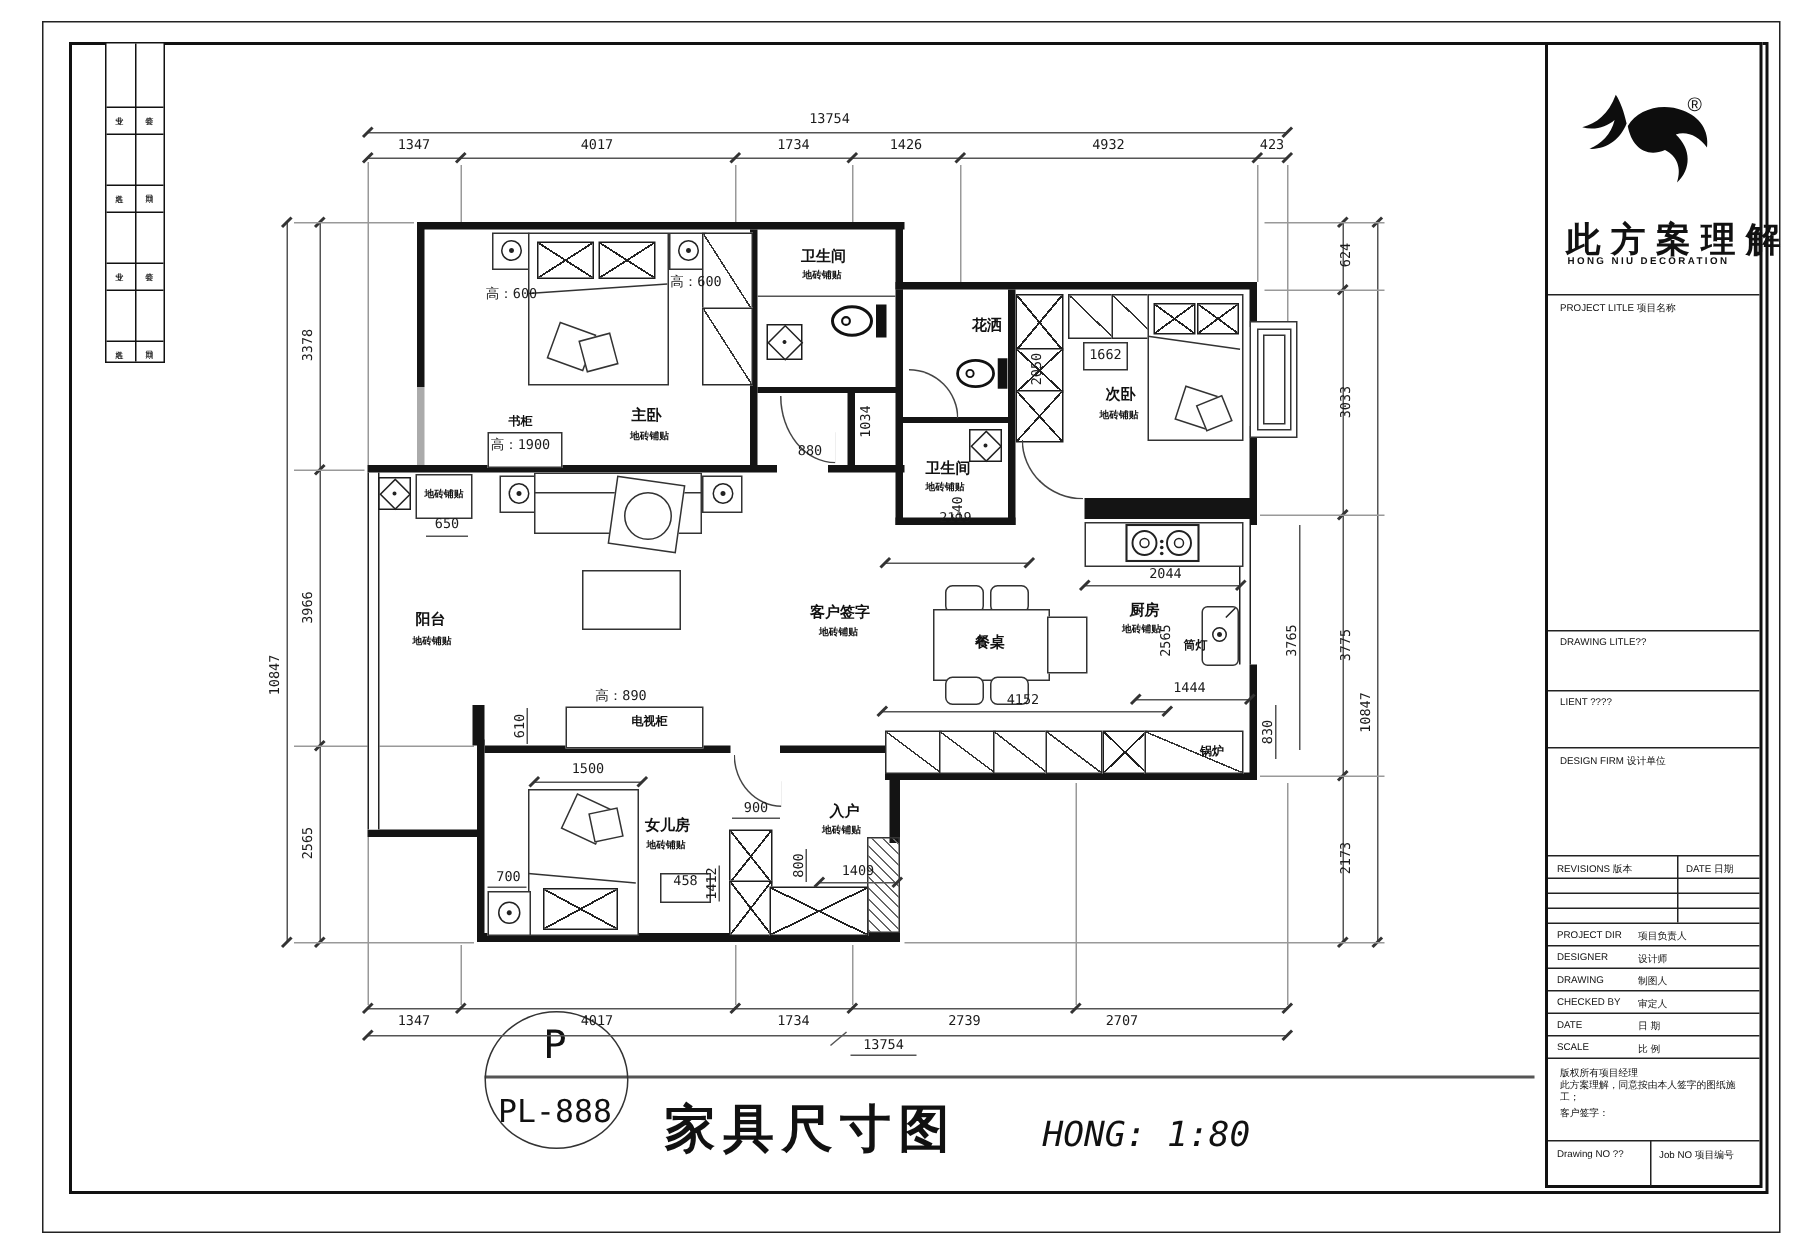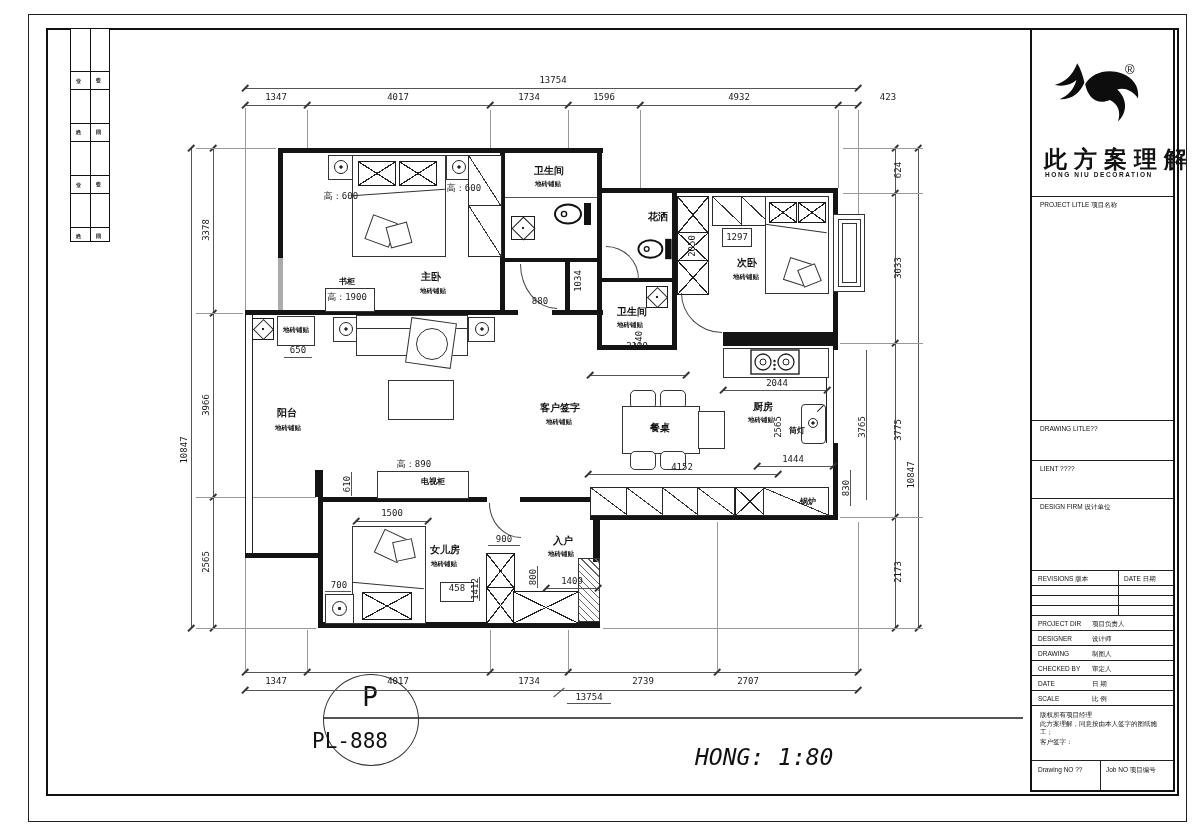--- a/index.html
+++ b/index.html
@@ -140,32 +140,33 @@
 
     <div class="hl" style="top:730px"></div>
     <div class="vl" style="left:68px;top:730px;height:31px"></div>
     <div class="tbtxt" style="left:6px;top:736px">Drawing NO ??</div>
     <div class="tbtxt" style="left:74px;top:736px">Job NO 项目编号</div>
   </div>
 
   <div class="dline" style="left:323px;top:717px;width:700px;height:1.5px"></div>
   <div class="stamp-circle"></div>
   <div class="stamp-p" style="left:370px;top:697px">P</div>
-  <div class="stamp-code" style="left:350px;top:741px">PL-888</div>
+  <div class="stamp-code" style="left:370px;top:741px">PL-888</div>
+  <div class="stamp-title" style="left:443px;top:753px">家具尺寸图</div>
   <div class="stamp-scale" style="left:695px;top:757px">HONG: 1:80</div>
 
   <div class="dline" style="left:245px;top:88px;width:613px;height:1px"></div>
   <div class="dline" style="left:245px;top:105px;width:613px;height:1px"></div>
   <div class="dim" style="left:553px;top:80px">13754</div>
   <div class="dim" style="left:276px;top:97px">1347</div>
   <div class="dim" style="left:398px;top:97px">4017</div>
   <div class="dim" style="left:529px;top:97px">1734</div>
-  <div class="dim" style="left:604px;top:97px">1596</div>
+  <div class="dim" style="left:604px;top:97px">1426</div>
   <div class="dim" style="left:739px;top:97px">4932</div>
-  <div class="dim" style="left:888px;top:97px">423</div>
+  <div class="dim" style="left:848px;top:97px">423</div>
   <div class="tick" style="left:245px;top:105px"></div>
   <div class="tick" style="left:307px;top:105px"></div>
   <div class="tick" style="left:490px;top:105px"></div>
   <div class="tick" style="left:568px;top:105px"></div>
   <div class="tick" style="left:640px;top:105px"></div>
   <div class="tick" style="left:838px;top:105px"></div>
   <div class="tick" style="left:858px;top:105px"></div>
   <div class="tick" style="left:245px;top:88px"></div>
   <div class="tick" style="left:858px;top:88px"></div>
   <div class="ext" style="left:245px;top:108px;width:1px;height:202px"></div>
@@ -321,21 +322,21 @@
   <div class="dim dimv" style="left:639px;top:339px">640</div>
 
   <div class="xbox" style="left:677px;top:196px;width:30px;height:36px"></div>
   <div class="xbox" style="left:677px;top:232px;width:30px;height:28px"></div>
   <div class="xbox" style="left:677px;top:260px;width:30px;height:33px"></div>
   <div class="dim dimv" style="left:692px;top:246px">2050</div>
 
   <div class="dbox" style="left:712px;top:196px;width:29px;height:28px"></div>
   <div class="dbox" style="left:741px;top:196px;width:29px;height:28px"></div>
   <div class="furn" style="left:722px;top:228px;width:28px;height:17px"></div>
-  <div class="dim" style="left:737px;top:237px">1297</div>
+  <div class="dim" style="left:737px;top:237px">1662</div>
   <div class="furn" style="left:765px;top:196px;width:62px;height:96px"></div>
   <div class="xbox" style="left:769px;top:202px;width:26px;height:19px;border-width:1px"></div>
   <div class="xbox" style="left:798px;top:202px;width:26px;height:19px;border-width:1px"></div>
   <div class="dline" style="left:765px;top:228px;width:62px;height:1px;transform:rotate(8deg);background:#333"></div>
   <div class="furn" style="left:786px;top:260px;width:22px;height:22px;transform:rotate(18deg)"></div>
   <div class="furn" style="left:800px;top:266px;width:17px;height:17px;transform:rotate(-22deg)"></div>
   <div class="lbl" style="left:747px;top:263px">次卧</div>
   <div class="fin" style="left:746px;top:277px">地砖铺贴</div>
   <div class="arc" style="left:681px;top:293px;width:40px;height:39px;border-left:1px solid #444;border-bottom:1px solid #444;border-bottom-left-radius:100% 100%"></div>
 

